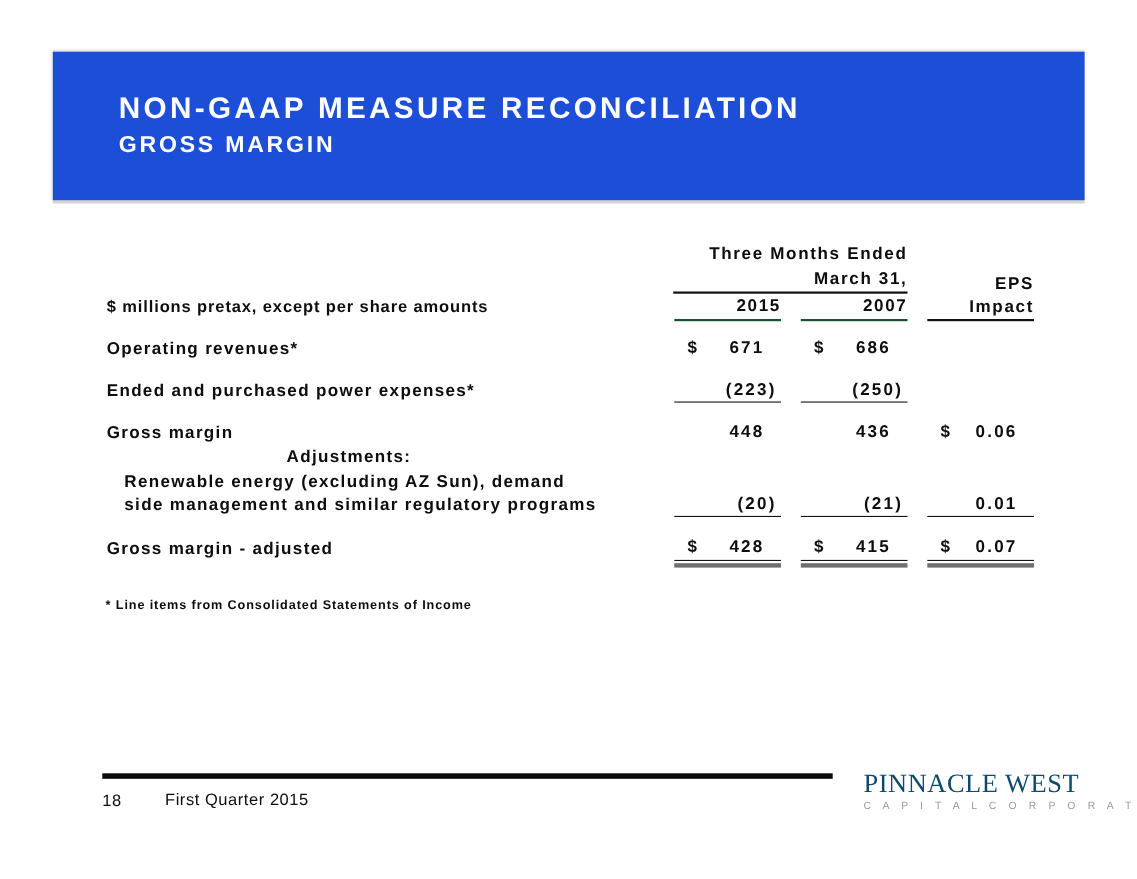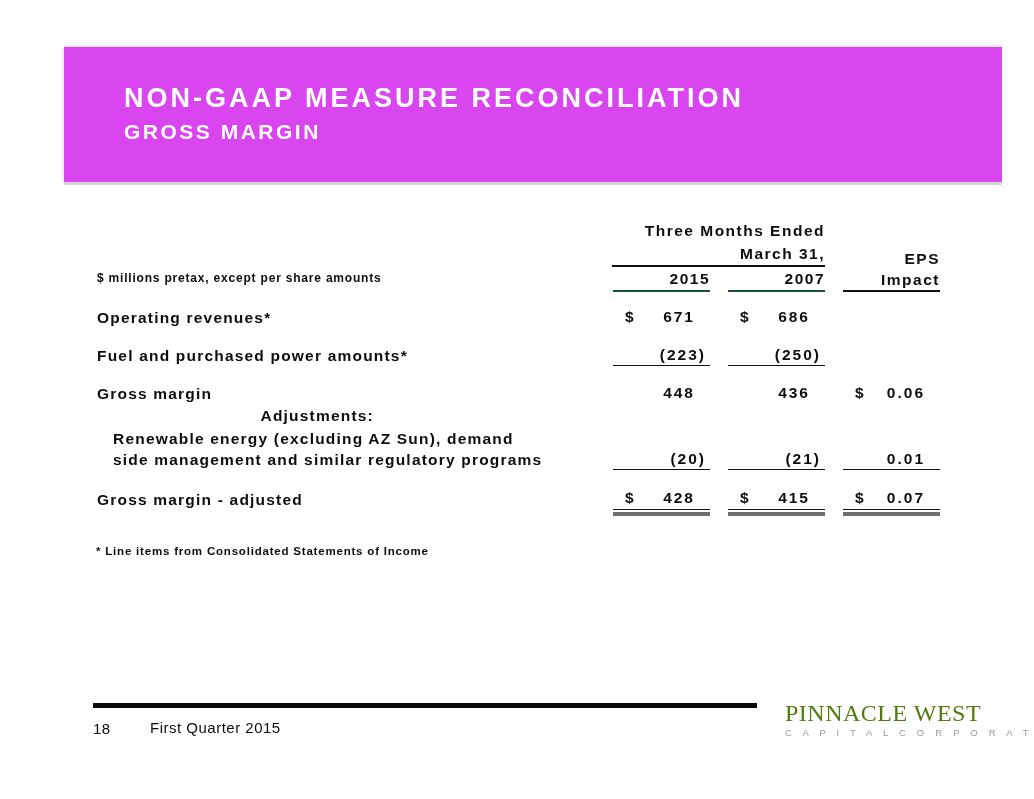--- a/index.html
+++ b/index.html
@@ -5,22 +5,22 @@
   html,body{margin:0;padding:0;background:#ffffff;}
   body{
     width:1034px;height:799px;position:relative;overflow:hidden;
     font-family:"Liberation Sans","DejaVu Sans",sans-serif;
     color:#0d0d0d;
   }
   .slide{position:absolute;inset:0;background:#ffffff;}
 
   
   .title-box{
-    position:absolute;left:64px;top:47px;width:938px;height:135px;
-    background:#d946ef;
+    position:absolute;left:48px;top:47px;width:938px;height:135px;
+    background:#1d4ed8;
     box-shadow:0 -2px 0 #e8e8e8, 0 3px 0 #d4d4d4, -2px 0 0 #f0f0f0;
   }
   .title-box h1{
     margin:36px 0 0 60px;
     font-size:27px;font-weight:bold;letter-spacing:3px;color:#fdfdfd;
   }
   .title-box h2{
     margin:6px 0 0 60px;
     font-size:21px;font-weight:bold;letter-spacing:2.5px;color:#fdfdfd;
   }
@@ -29,21 +29,21 @@
   .hdr{position:absolute;font-weight:bold;font-size:15.5px;letter-spacing:1.5px;text-align:right;}
   .hdr-group{left:613px;top:222px;width:212px;}
   .hdr-group2{left:612px;top:245px;width:213px;height:20px;border-bottom:2px solid #111;}
   .hdr-col{height:20px;border-bottom:2px solid #14532d;top:270px;width:97px;}
   .hdr-2015{left:613px;}
   .hdr-2014{left:728px;}
   .hdr-eps{left:843px;top:248px;width:97px;height:42px;border-bottom:2px solid #111;line-height:21px;}
 
   .note{
     position:absolute;left:97px;top:271px;
-    font-size:12px;font-weight:bold;letter-spacing:0.8px;
+    font-size:15px;font-weight:bold;letter-spacing:0.8px;
   }
 
   
   .row{
     position:absolute;left:97px;width:843px;
     display:flex;align-items:flex-end;
     font-weight:bold;font-size:15.5px;
   }
   .row .label{width:516px;letter-spacing:1.2px;line-height:21px;}
   .row .label.indent{padding-left:16px;box-sizing:border-box;}
@@ -74,21 +74,21 @@
   }
 
   
   .footer-rule{position:absolute;left:93px;top:703px;width:664px;height:5px;background:#0a0a0a;}
   .page-num{position:absolute;left:93px;top:720px;font-size:15px;letter-spacing:0.5px;}
   .footer-label{position:absolute;left:150px;top:719px;font-size:15px;letter-spacing:0.5px;}
 
   .logo{position:absolute;left:785px;top:700px;width:195px;text-align:center;}
   .logo .wordmark{
     font-family:"Liberation Serif","DejaVu Serif",serif;
-    font-size:24px;color:#4d7c0f;letter-spacing:0.5px;line-height:26px;white-space:nowrap;
+    font-size:24px;color:#0c4a6e;letter-spacing:0.5px;line-height:26px;white-space:nowrap;
   }
   .logo .tagline{
     font-family:"Liberation Sans","DejaVu Sans",sans-serif;
     font-size:9.5px;color:#9b9b9b;letter-spacing:4.2px;margin-top:1px;white-space:nowrap;
   }
 </style>
 </head>
 <body>
 
 <div class="slide">
@@ -119,21 +119,21 @@
       <span class="d">$</span>
       <span class="v">686</span>
     </div>
     <div class="cell">
       <span class="d"></span>
       <span class="v"></span>
     </div>
   </div>
 
   <div class="row r2">
-    <div class="label">Fuel and purchased power amounts*</div>
+    <div class="label">Ended and purchased power expenses*</div>
     <div class="cell u">
       <span class="d"></span>
       <span class="v paren">(223)</span>
     </div>
     <div class="cell u">
       <span class="d"></span>
       <span class="v paren">(250)</span>
     </div>
     <div class="cell">
       <span class="d"></span>

